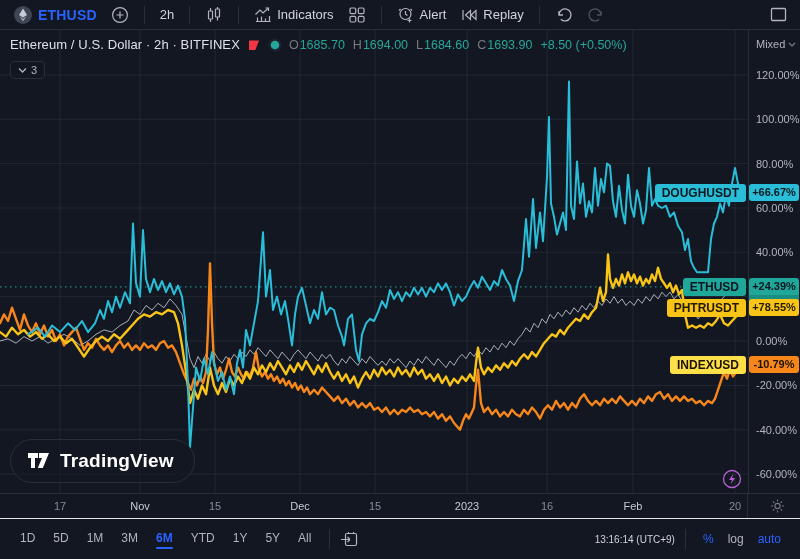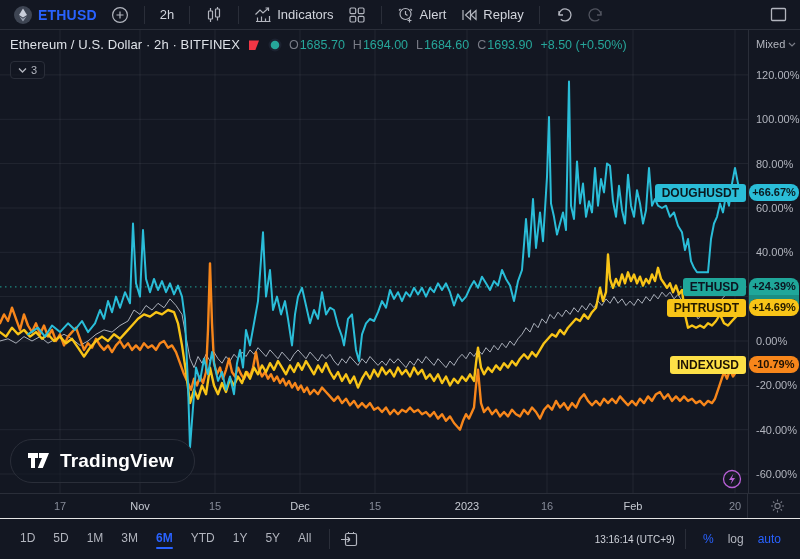--- a/index.html
+++ b/index.html
@@ -47,21 +47,21 @@
 
   .boost-btn { position:absolute; right:4px; bottom:2px; width:24px; height:24px; z-index:4;
                display:flex; align-items:center; justify-content:center; cursor:pointer; }
 
   
   .price-axis { position:relative; flex:1; border-left:1px solid #2a2e39; font-size:11px;
                 color:#b2b5be; cursor:ns-resize; }
   .scale-mode { position:absolute; top:8px; left:7px; display:flex; align-items:center; gap:3px;
                 color:#b2b5be; font-size:11px; cursor:pointer; }
   .y-tick { position:absolute; left:7px; height:14px; line-height:14px; white-space:nowrap; }
-  .axis-badge { position:absolute; left:0; right:1px; border-radius:8px; text-align:center;
+  .axis-badge { position:absolute; left:0; right:1px; border-radius:3px; text-align:center;
                 font-size:11px; font-weight:700; z-index:3; overflow:hidden; }
   .axis-badge .row { height:17px; line-height:17px; }
   .axis-badge .row.sub { background:rgba(0,0,0,.15); height:16px; line-height:16px; }
 
   
   .time-axis { position:relative; height:25px; flex:0 0 25px; border-top:1px solid #2a2e39;
                font-size:11px; color:#868b98; cursor:ew-resize; }
   .x-tick { position:absolute; top:50%; transform:translate(-50%,-50%); white-space:nowrap;text-align:center; }
   .x-tick.major { color:#c6cad2; }
   .ta-corner-sep { position:absolute; left:747px; top:0; bottom:0; width:1px; background:#2a2e39; }
@@ -299,21 +299,21 @@
         </div>
       <div id="axis-badges">
           <div class="axis-badge" style="top: 247.915px; background: rgb(31, 167, 154); color: rgb(12, 21, 33);">
             <div class="row">+24.39%</div>
             <div class="row sub">01:43:46</div>
           </div>
           <div class="axis-badge" style="top: 325.927px; background: rgb(247, 134, 27); color: rgb(29, 18, 5);">
             <div class="row">-10.79%</div>
           </div>
           <div class="axis-badge" style="top: 269.425px; background: rgb(248, 196, 23); color: rgb(36, 26, 0);">
-            <div class="row">+14.69%</div>
+            <div class="row">+78.55%</div>
           </div>
           <div class="axis-badge" style="top: 154.159px; background: rgb(42, 189, 216); color: rgb(11, 26, 32);">
             <div class="row">+66.67%</div>
           </div>
         </div>
     </div>
   </div>
 
   <div class="time-axis">
     <div id="x-ticks">

